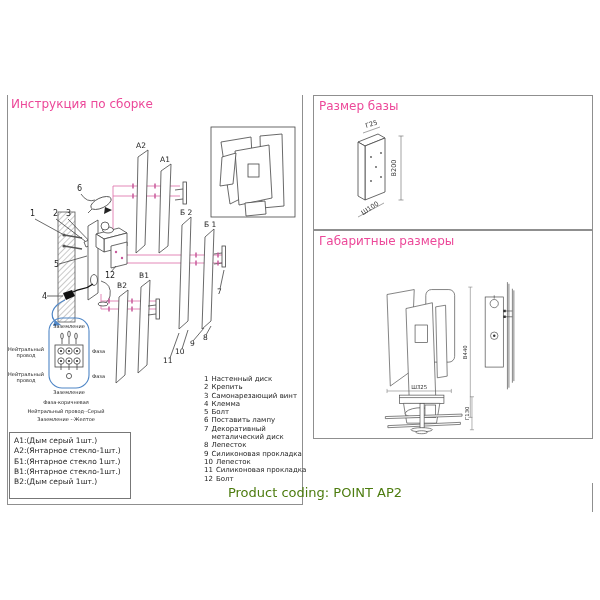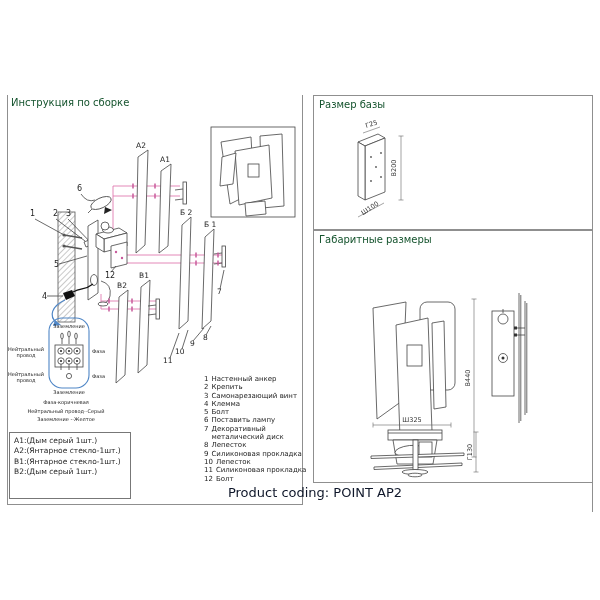--- a/index.html
+++ b/index.html
@@ -6,40 +6,40 @@
   body{
     width:600px;height:600px;position:relative;background:#ffffff;
     font-family:"DejaVu Sans", sans-serif;color:#222;overflow:hidden;
   }
   .panel{position:absolute;box-sizing:border-box;background:#fff;}
   #left-panel{
     left:7px;top:95px;width:296px;height:410px;
     border-left:1px solid #8f8f8f;border-right:1px solid #8f8f8f;border-bottom:1px solid #8f8f8f;
   }
   #base-panel{left:313px;top:95px;width:280px;height:135px;border:1px solid #8f8f8f;}
-  #overall-panel{left:313px;top:230px;width:280px;height:253px;border:1px solid #8f8f8f;}
-  .ptitle{position:absolute;left:5px;top:3px;font-size:10px;color:#14532d;white-space:nowrap;}
+  #overall-panel{left:313px;top:230px;width:280px;height:209px;border:1px solid #8f8f8f;}
+  .ptitle{position:absolute;left:5px;top:3px;font-size:12px;color:#ec4899;white-space:nowrap;}
   #left-title{left:3px;top:2px;}
   #left-svg{position:absolute;left:0;top:0;width:296px;height:410px;}
   .rsvg{position:absolute;left:0;top:0;width:100%;height:100%;}
   #parts-box{
     position:absolute;left:1px;top:337px;width:122px;height:67px;
     border:1px solid #777;box-sizing:border-box;
     font-size:7.5px;line-height:10.3px;padding:3px 2px 0 4px;color:#1d1d1d;white-space:nowrap;overflow:hidden;
   }
   #numbered-list{
     position:absolute;left:196px;top:280px;width:104px;
     font-size:7px;line-height:8.3px;color:#1d1d1d;
   }
   .nl-item{display:flex;}
   .nl-num{flex:0 0 auto;margin-right:3px;}
   .nl-label{flex:1 1 auto;}
   #product-coding{
     position:absolute;left:150px;top:485px;width:330px;text-align:center;
-    font-size:13px;color:#0f172a;
+    font-size:13px;color:#4d7c0f;
   }
   #right-edge{position:absolute;left:592px;top:483px;width:1px;height:29px;background:#8f8f8f;}
   
   svg text{font-family:"DejaVu Sans",sans-serif;fill:#1d1d1d;stroke:none;}
   .ln{stroke:#444;fill:none;stroke-width:0.8;}
   .shape{fill:#ffffff;stroke:#444;stroke-width:0.8;}
   .pink{stroke:#e07ab0;fill:none;stroke-width:0.9;}
   .pinkt{stroke:#c75a9b;stroke-width:1.5;}
   .blue{stroke:#4f86c6;fill:none;}
   .dim{stroke:#666;fill:none;stroke-width:0.6;}
@@ -235,28 +235,29 @@
       <text x="61" y="299" text-anchor="middle" class="lbl5">Заземление</text>
       <text x="58" y="309" text-anchor="middle" class="lbl5">Фаза-коричневая</text>
       <text x="58" y="318" text-anchor="middle" class="lbl5">Нейтральный провод--Серый</text>
       <text x="58" y="326" text-anchor="middle" class="lbl5">Заземление --Желтое</text>
     </g>
   </svg>
 
   <div id="parts-box">
     <div>A1:(Дым серый 1шт.)</div>
     <div>A2:(Янтарное стекло-1шт.)</div>
+    <div>Б1:(Янтарное стекло 1шт.)</div>
     <div>В1:(Янтарное стекло-1шт.)</div>
     <div>В2:(Дым серый 1шт.)</div>
   </div>
 
   <div id="numbered-list">
     <div class="nl-item">
         <span class="nl-num">1</span>
-        <span class="nl-label">Настенный анкер</span>
+        <span class="nl-label">Настенный диск</span>
       </div>
     <div class="nl-item">
         <span class="nl-num">2</span>
         <span class="nl-label">Крепить</span>
       </div>
     <div class="nl-item">
         <span class="nl-num">3</span>
         <span class="nl-label">Самонарезающий винт</span>
       </div>
     <div class="nl-item">

